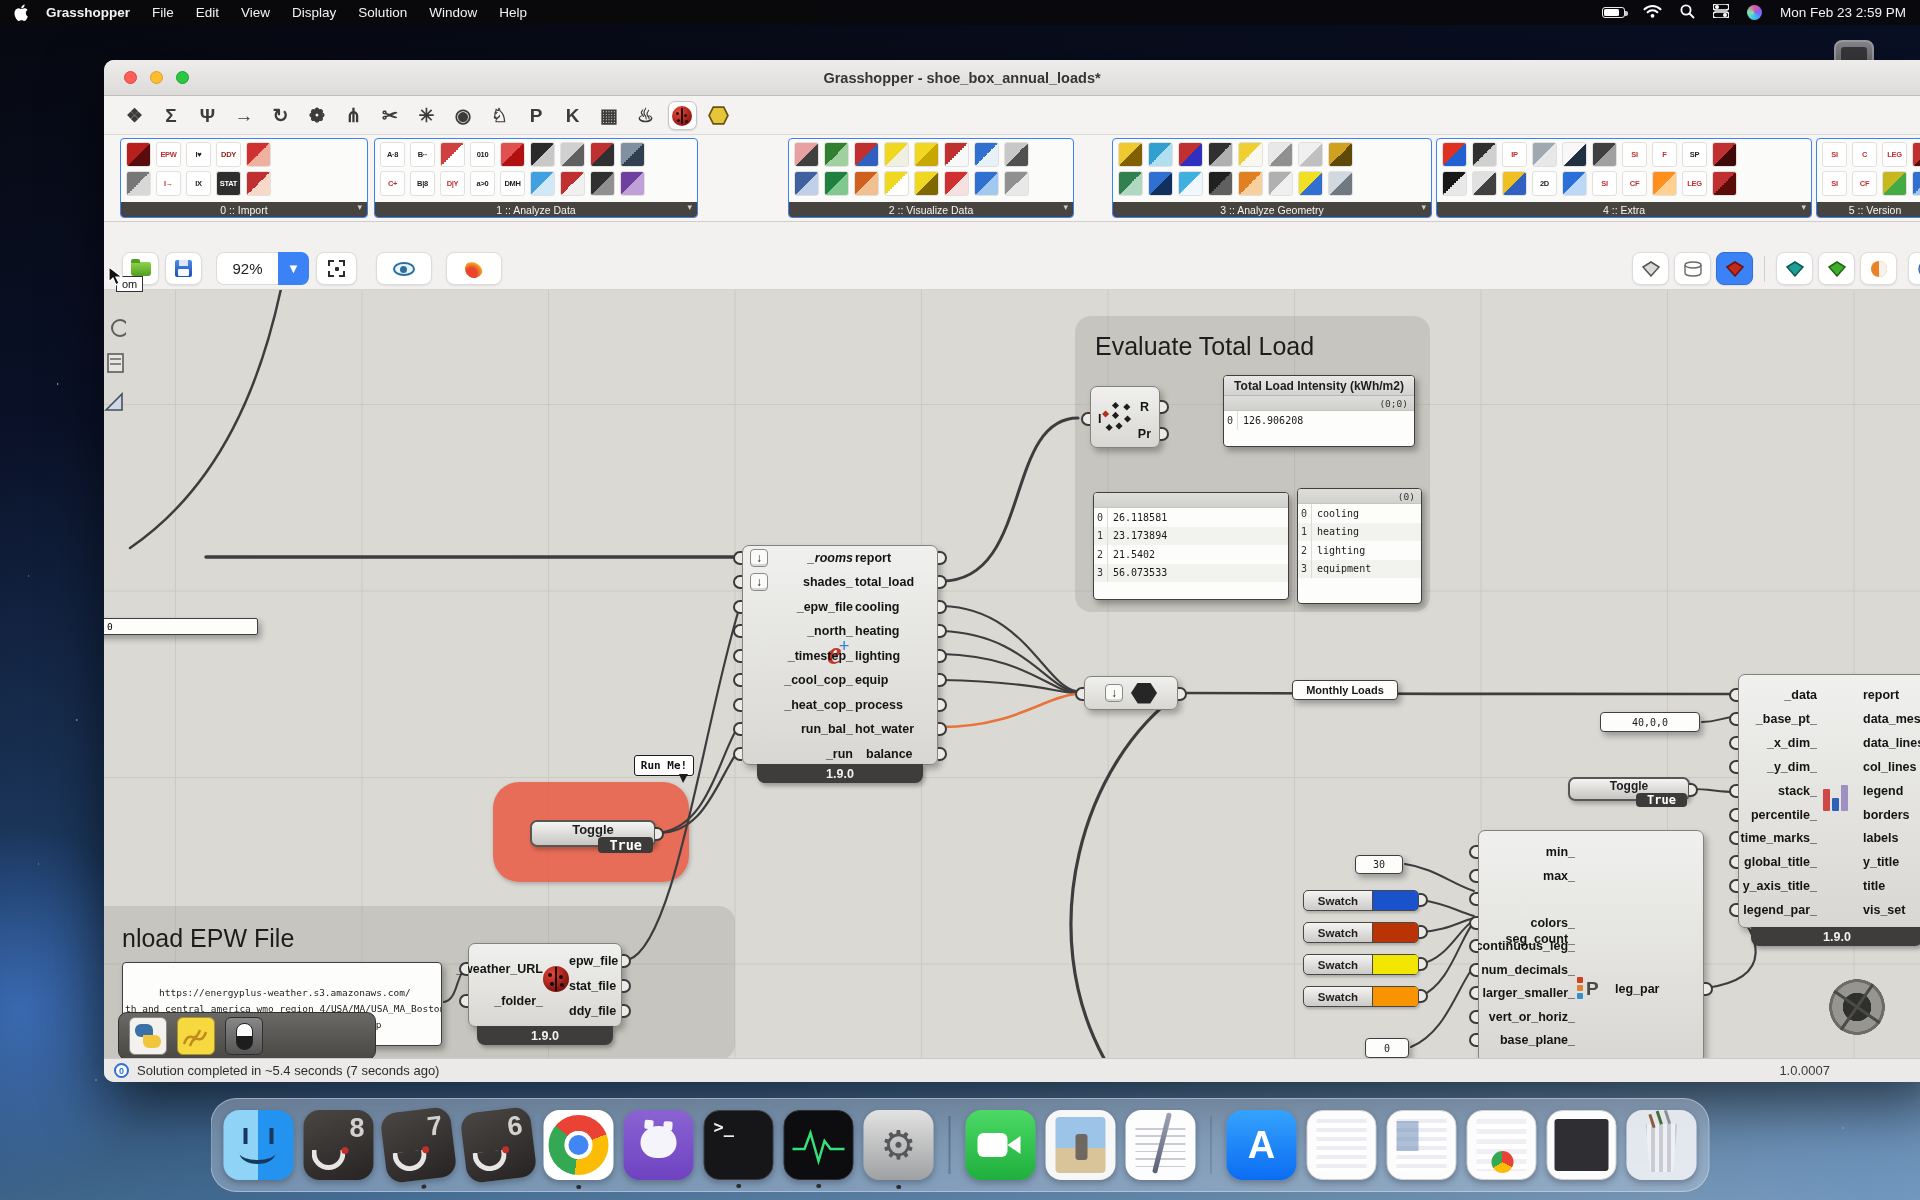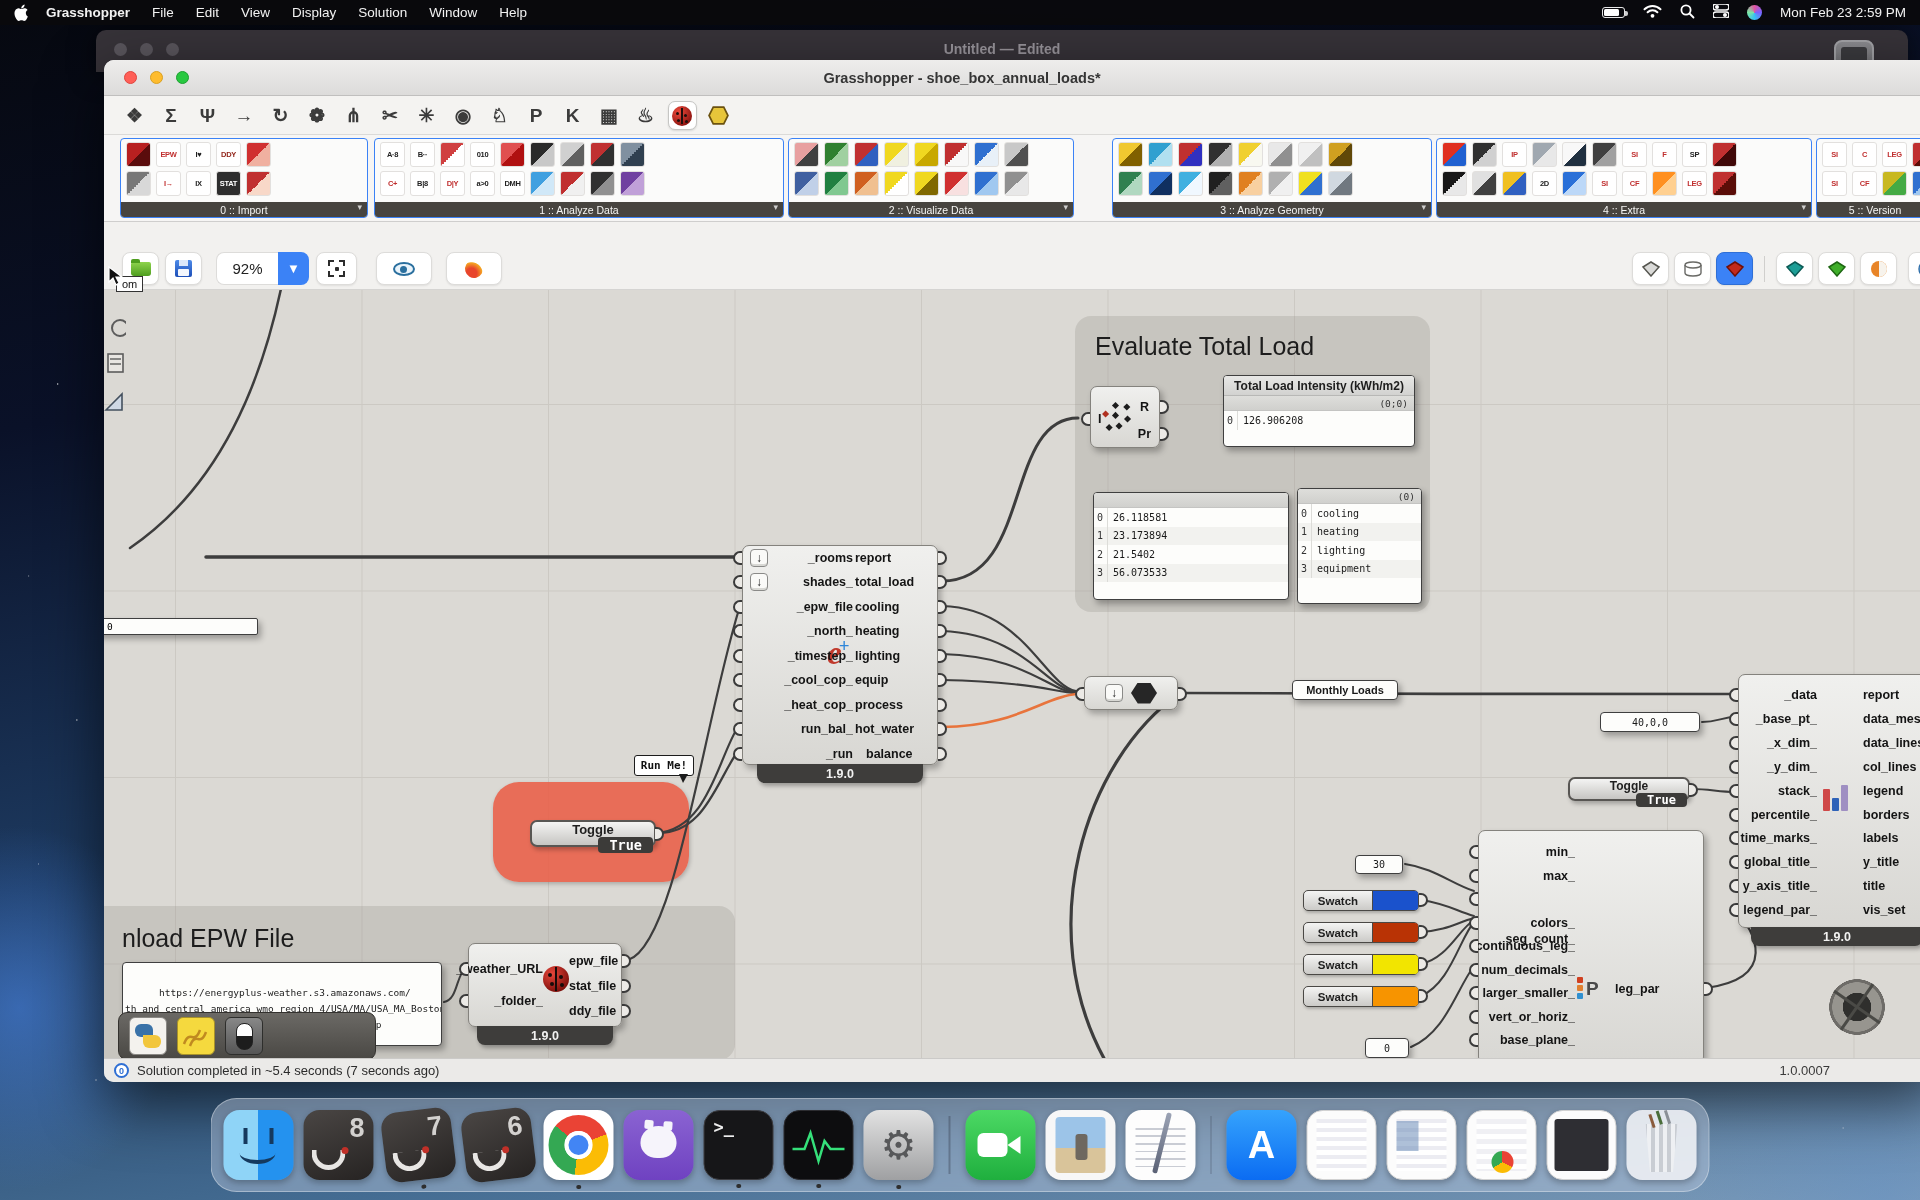--- a/index.html
+++ b/index.html
@@ -305,26 +305,20 @@
             <circle cx="4" cy="3" r="2" fill="#fff"></circle>
             <rect x="0" y="8" width="16" height="6" rx="3" fill="none" stroke="#fff" stroke-width="1.4"></rect>
             <circle cx="12" cy="11" r="2" fill="#fff"></circle>
           </svg>
       </span>
       <span class="siri"></span>
       <span class="mb-clock">Mon Feb 23  2:59 PM</span>
     </div>
   </div>
 
-  <div class="bgwin">
-    <span class="bgdot" style="left:18px"></span>
-    <span class="bgdot" style="left:44px"></span>
-    <span class="bgdot" style="left:70px"></span>
-    <div class="bgwin-title">Untitled — Edited</div>
-  </div>
   <div class="devwidget"></div>
 
   <div class="ghwin">
     <div class="titlebar">
       <span class="tl tl-r"></span>
       <span class="tl tl-y"></span>
       <span class="tl tl-g"></span>
       <span class="wtitle">Grasshopper - shoe_box_annual_loads*</span>
     </div>
 
@@ -364,21 +358,21 @@
           </div>
           <div class="trow">
             <span class="tile" style="background: linear-gradient(135deg, rgb(119, 119, 119) 50%, rgb(216, 216, 216) 50%);"></span>
             <span class="tile" style="color: rgb(192, 48, 48);">I→</span>
             <span class="tile" style="color: rgb(34, 34, 34);">IX</span>
             <span class="tile" style="color: rgb(255, 255, 255); background: rgb(46, 46, 46);">STAT</span>
             <span class="tile" style="background: linear-gradient(135deg, rgb(192, 48, 48) 50%, rgb(248, 216, 200) 50%);"></span>
           </div>
           <div class="gband">0 :: Import<span class="garr">▾</span></div>
         </div>
-        <div class="tgroup" style="left: 270px; width: 410px;">
+        <div class="tgroup" style="left: 270px; width: 324px;">
           <div class="trow">
             <span class="tile" style="color: rgb(34, 34, 34);">A·8</span>
             <span class="tile" style="color: rgb(34, 34, 34);">B··</span>
             <span class="tile" style="background: linear-gradient(135deg, rgb(208, 64, 64) 50%, rgb(255, 255, 255) 50%);"></span>
             <span class="tile" style="color: rgb(34, 34, 34);">010</span>
             <span class="tile" style="background: linear-gradient(135deg, rgb(224, 80, 80) 50%, rgb(176, 16, 16) 50%);"></span>
             <span class="tile" style="background: linear-gradient(135deg, rgb(42, 42, 42) 50%, rgb(200, 200, 200) 50%);"></span>
             <span class="tile" style="background: linear-gradient(135deg, rgb(208, 208, 208) 50%, rgb(96, 96, 96) 50%);"></span>
             <span class="tile" style="background: linear-gradient(135deg, rgb(192, 48, 48) 50%, rgb(48, 48, 48) 50%);"></span>
             <span class="tile" style="background: linear-gradient(135deg, rgb(128, 144, 160) 50%, rgb(48, 64, 80) 50%);"></span>
@@ -603,21 +597,21 @@
           <polygon points="2,20 18,4 18,20" fill="#cfd8e4" stroke="#44505e" stroke-width="1.6"></polygon>
         </svg>
 
       <div class="panel" style="left:-8px;top:328px;width:162px;height:17px;border-radius:2px">
         <div style="font-size:9.5px;padding:2px 0 0 10px">0</div>
       </div>
 
       <div class="comp" id="comp-annual" style="left:638px;top:255px;width:196px;height:220px">
         <span class="eplus" style="left:84px;top:92px">e<i>+</i></span>
         <div class="vband" style="left:14px;right:14px;bottom:-19px">1.9.0</div>
-      <div class="plabel" style="top: 3px; right: 84px;">_rooms</div>
+      <div class="plabel" style="top: 3px; right: 84px; font-style: italic;">_rooms</div>
           <div class="nub in" style="top: 5px;"></div>
           <div class="plabel" style="top: 27.45px; right: 84px;">shades_</div>
           <div class="nub in" style="top: 29.45px;"></div>
           <div class="plabel" style="top: 51.9px; right: 84px;">_epw_file</div>
           <div class="nub in" style="top: 53.9px;"></div>
           <div class="plabel" style="top: 76.35px; right: 84px;">_north_</div>
           <div class="nub in" style="top: 78.35px;"></div>
           <div class="plabel" style="top: 100.8px; right: 84px;">_timestep_</div>
           <div class="nub in" style="top: 102.8px;"></div>
           <div class="plabel" style="top: 125.25px; right: 84px;">_cool_cop_</div>

